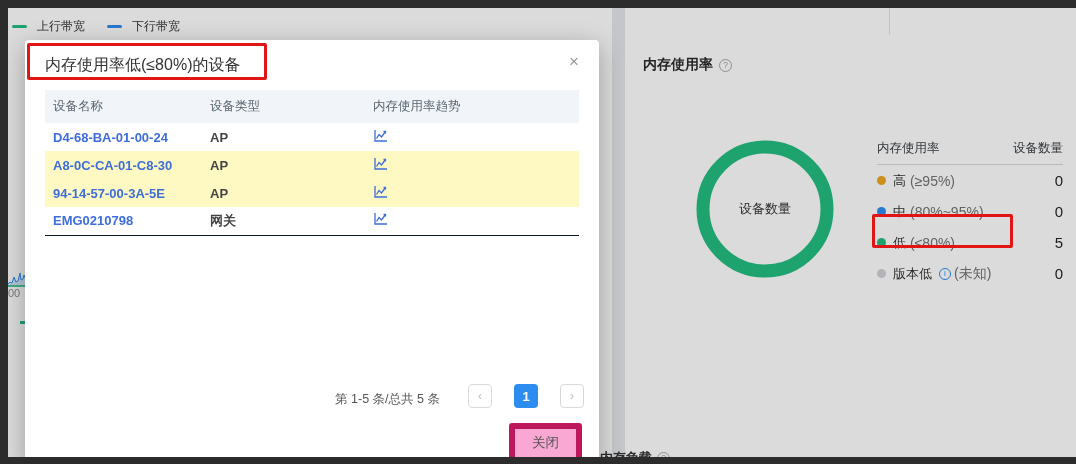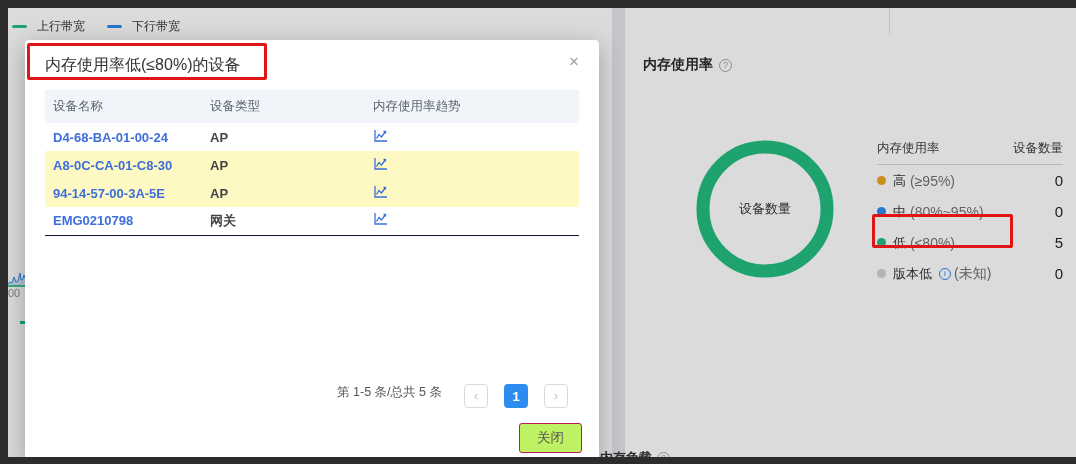--- a/index.html
+++ b/index.html
@@ -55,25 +55,25 @@
 
   table.dev { position:absolute; left:20px; top:50px; width:534px; border-collapse:collapse; font-size:13px; }
   table.dev th { background:#f1f5f9; color:#5a6570; font-weight:400; text-align:left; height:33px; padding-left:8px; font-size:12.5px; }
   table.dev td { height:28px; padding-left:8px; color:#444;font-weight:bold; }
   table.dev tr.zebra td { background:#fef9c3; }
   table.dev tr:last-child td { border-bottom:1px solid #0f172a; }
   .dev-link { color:#3d6edb; text-decoration:none; cursor:pointer; }
   .col-name { width:157px; } .col-type { width:163px; }
   .trend-btn { display:inline-flex; cursor:pointer; }
 
-  .pagination { position:absolute; right:31px; top:344px; display:flex; align-items:flex-start; gap:16px; }
+  .pagination { position:absolute; right:15px; top:344px; display:flex; align-items:flex-end; gap:22px; }
   .page-summary { font-size:12.5px; color:#555; margin-right:6px; }
   .pg-btn { width:24px; height:24px; border:1px solid #d9d9d9; border-radius:4px; background:#fff; color:#b9bec4; font-size:12px; display:flex; align-items:center; justify-content:center; cursor:pointer; }
   .pg-active { width:24px; height:24px; border-radius:4px; background:#2d8cf0; color:#fff; font-size:13px; font-weight:700; display:flex; align-items:center; justify-content:center; cursor:pointer; }
-  .close-btn { position:absolute; right:17px; top:383px; padding:5px 17px; font-size:13.5px; color:#555; background:#bef264; border:1px solid #be185d; border-radius:3px; cursor:pointer; }
+  .close-btn { position:absolute; right:17px; top:383px; padding:5px 17px; font-size:13.5px; color:#555; background:#f9a8d4; border:6px solid #be185d; border-radius:3px; cursor:pointer; }
 
   
   .anno { position:absolute; border:3px solid #e01515; border-radius:2px; z-index:30; pointer-events:none; }
   .anno-title { left:27px; top:43px; width:240px; height:37px; }
   .anno-legend { left:872px; top:214px; width:141px; height:34px; }
 </style>
 </head>
 <body>
 
 <div class="screen">

